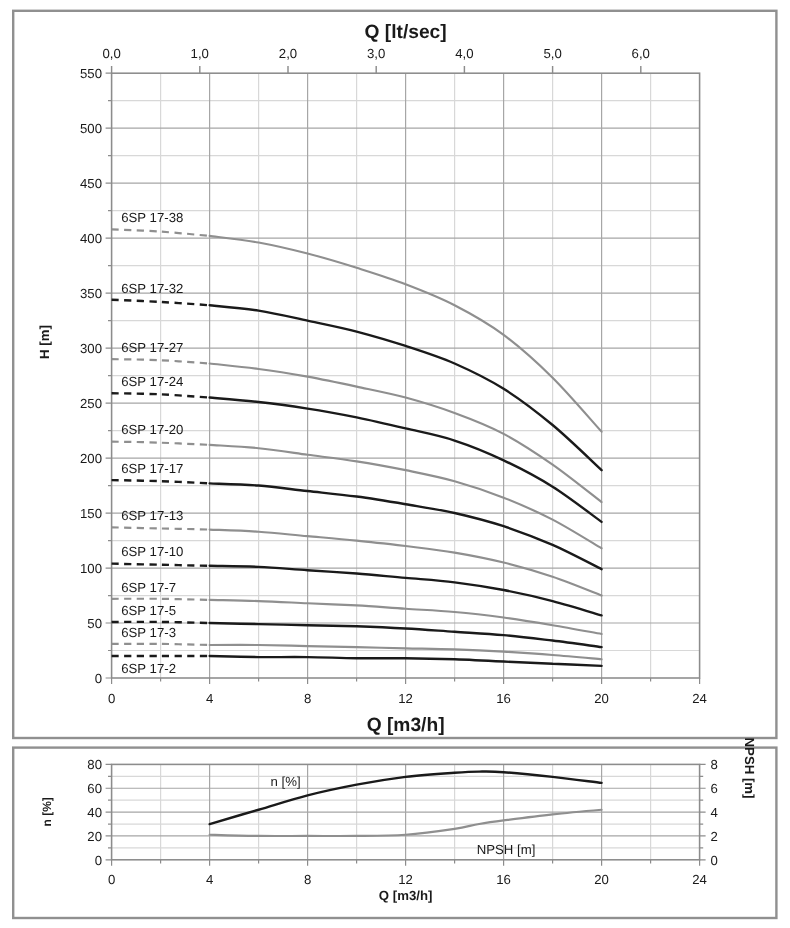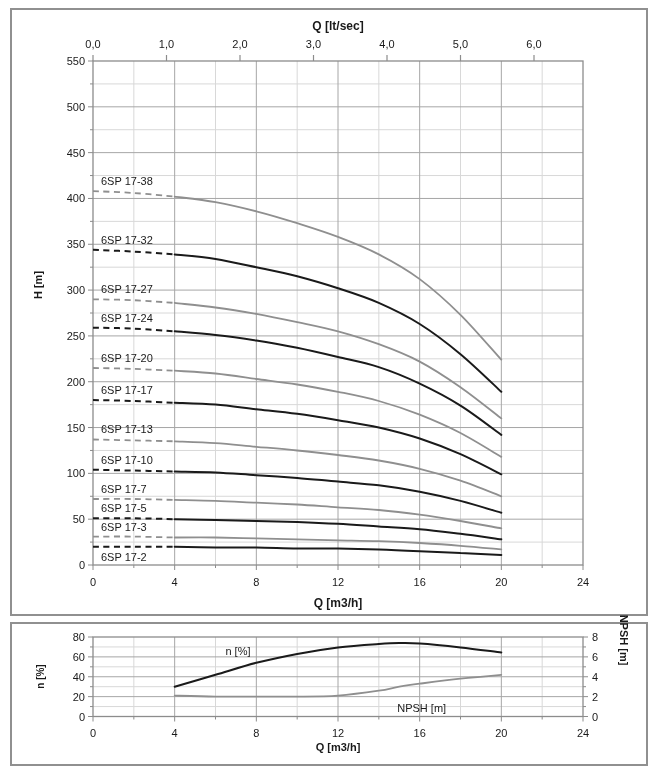--- a/index.html
+++ b/index.html
@@ -2,21 +2,21 @@
 <html><head>
 <meta charset="utf-8">
 <style>
   html,body{margin:0;padding:0;background:#ffffff;}
   .page{position:relative;width:658px;height:773px;background:#ffffff;
         font-family:"Liberation Sans",sans-serif;color:#1a1a1a;overflow:hidden;}
   .panel{position:absolute;background:#ffffff;border:2px solid #909090;box-sizing:border-box;}
   .panel-main{left:10px;top:8px;width:638px;height:608px;}
   .panel-bottom{left:10px;top:622px;width:638px;height:144px;}
   svg{display:block;}
-  .axis-title{position:absolute;font-size:12px;font-weight:bold;color:#1a1a1a;white-space:nowrap;}
+  .axis-title{position:absolute;font-size:16px;font-weight:bold;color:#1a1a1a;white-space:nowrap;}
   .t-top{left:81px;width:490px;top:9px;text-align:center;}
   .t-bottom-main{left:81px;width:490px;top:586px;text-align:center;}
   .t-left-main{left:-4px;top:269px;transform:rotate(-90deg);transform-origin:center;width:60px;text-align:center;font-size:11px;}
   .t-bottom2{left:81px;width:490px;top:117px;text-align:center;font-size:11px;}
   .t-left2{left:0px;top:47px;transform:rotate(-90deg);transform-origin:center;width:56px;text-align:center;font-size:10px;}
   .t-right2{left:570px;top:10px;transform:rotate(90deg);transform-origin:center;width:84px;text-align:center;font-size:11px;}
   text{fill:#1a1a1a;}
   .tick-label{font-size:11px;}
   .curve-label{font-size:11px;}
   .inner-label{font-size:11px;}

